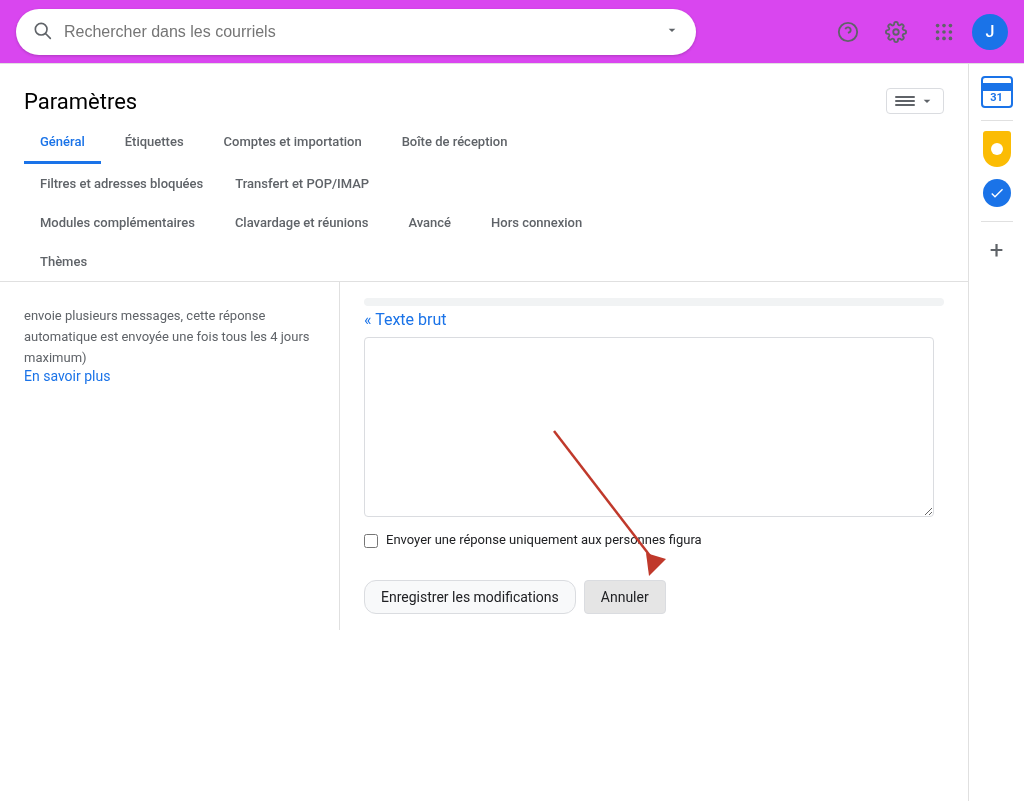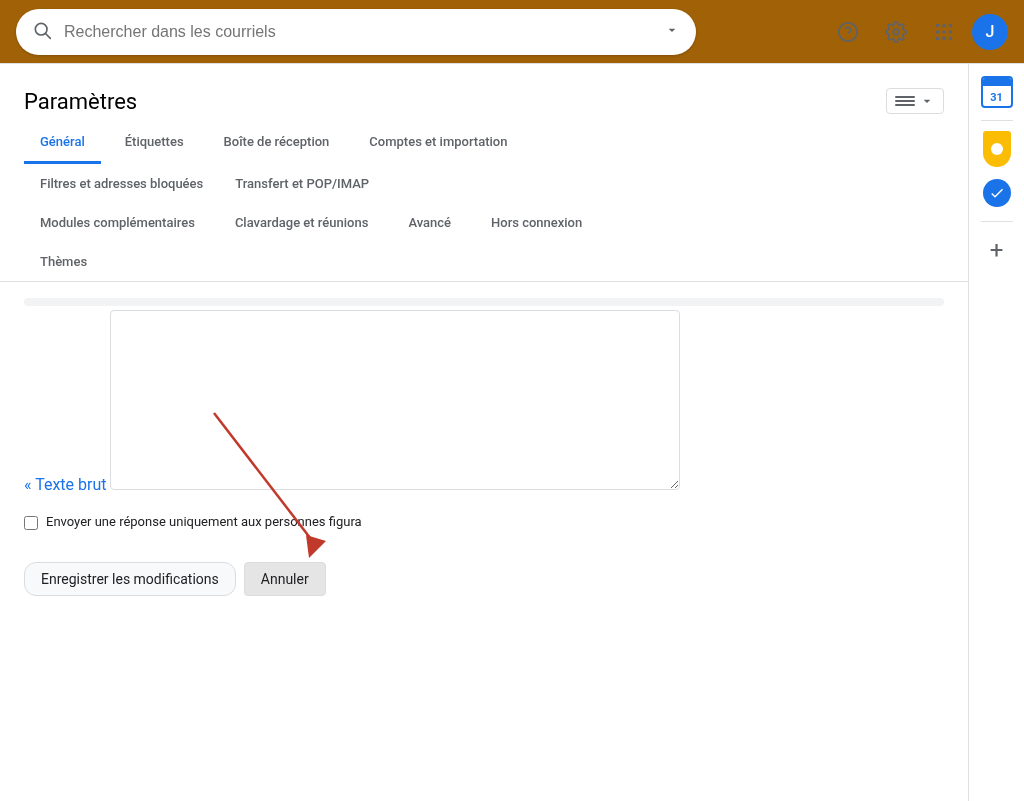--- a/index.html
+++ b/index.html
@@ -3,21 +3,21 @@
   <meta charset="utf-8">
   <style>
     * { box-sizing: border-box; margin: 0; padding: 0; }
     body { font-family: 'Google Sans', Roboto, Arial, sans-serif; background: #fff; color: #202124; font-size: 14px; overflow-x: hidden; }
 
     
     .top-bar {
       display: flex;
       align-items: center;
       padding: 8px 16px;
-      background: #a16207;
+      background: #d946ef;
       height: 64px;
       gap: 12px;
       border-bottom: 1px solid #e0e0e0;
     }
     .search-container {
       display: flex;
       align-items: center;
       background: #fff;
       border-radius: 24px;
       flex: 1;
@@ -267,21 +267,21 @@
     }
     .calendar-icon-box {
       width: 32px;
       height: 32px;
       border-radius: 4px;
       background: #fff;
       border: 2px solid #1a73e8;
       display: flex;
       flex-direction: column;
       align-items: center;
-      justify-content: space-between;
+      justify-content: flex-end;
       overflow: hidden;
       font-size: 11px;
       font-weight: 700;
       color: #1a73e8;
       padding-bottom: 2px;
     }
     .calendar-icon-top {
       width: 100%;
       background: #1a73e8;
       height: 8px;
@@ -397,40 +397,44 @@
         <svg width="16" height="16" viewBox="0 0 24 24" fill="#5f6368">
             <path d="M7 10l5 5 5-5z"></path>
           </svg>
       </button>
     </div>
 
     <div class="tabs-container">
       <div class="tabs-row">
         <a class="tab active">Général</a>
         <a class="tab">Étiquettes</a>
+        <a class="tab">Comptes et importation</a>
         <a class="tab">Boîte de réception</a>
-        <a class="tab">Comptes et importation</a>
       </div>
       <div class="tabs-row tabs-row-2">
         <a class="tab">Filtres et adresses bloquées</a>
         <a class="tab">Transfert et POP/IMAP</a>
       </div>
       <div class="tabs-row">
         <a class="tab">Modules complémentaires</a>
         <a class="tab">Clavardage et réunions</a>
         <a class="tab">Avancé</a>
         <a class="tab">Hors connexion</a>
       </div>
       <div class="tabs-row">
         <a class="tab">Thèmes</a>
       </div>
     </div>
 
     <div class="settings-content">
 
+      <div class="settings-left">
+        <p class="sidebar-text">envoie plusieurs messages, cette réponse automatique est envoyée une fois tous les 4 jours maximum)</p>
+        <a class="sidebar-link">En savoir plus</a>
+      </div>
 
       <div class="settings-right">
         
         <div class="scroll-hint"></div>
 
         <a class="texte-brut-link">« Texte brut</a>
 
         <textarea class="reply-textarea" style=""></textarea>
 
         <div class="checkbox-row">

